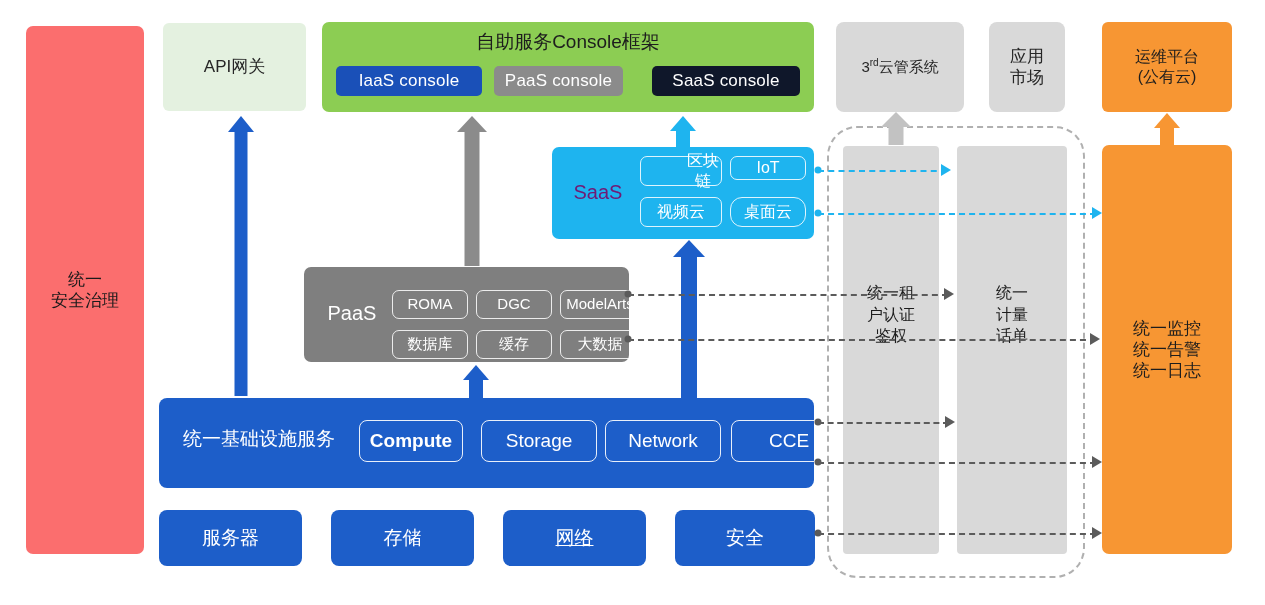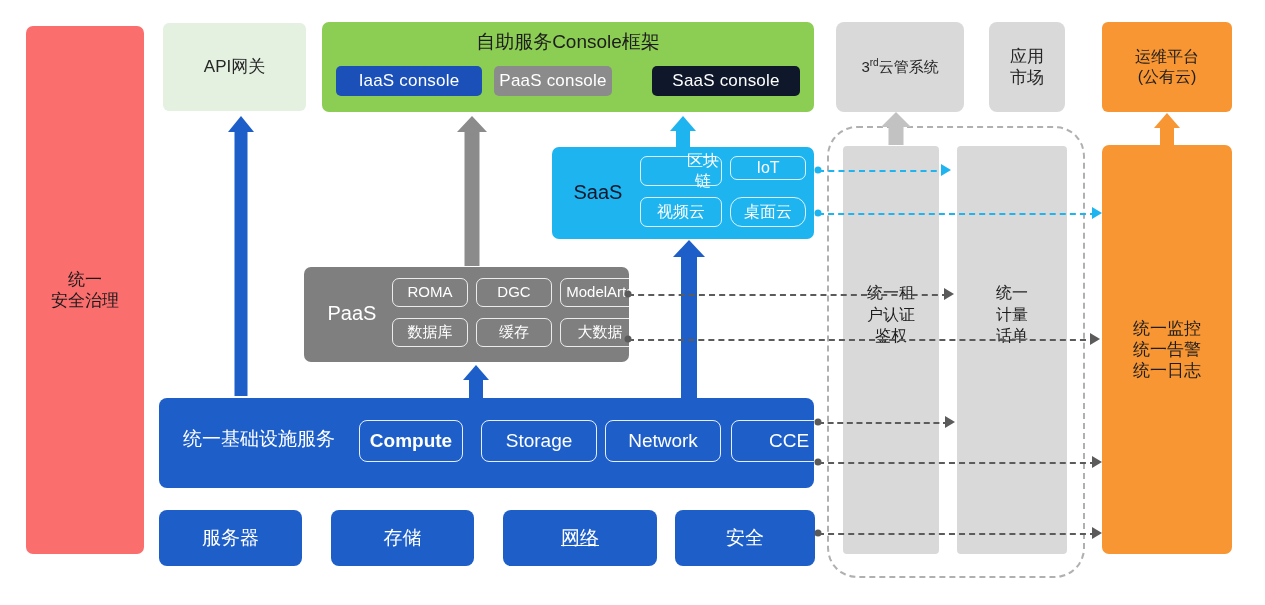--- a/index.html
+++ b/index.html
@@ -51,21 +51,21 @@
     position:absolute;left:0;top:8px;width:100%;
     text-align:center;font-size:19px;color:#1d1d1d;
   }
   .console-chip{
     position:absolute; top:44px; height:30px;
     display:flex;align-items:center;justify-content:center;
     border-radius:5px; font-size:17px; color:#ffffff;
     letter-spacing:.2px;
   }
   .chip-iaas{left:14px;width:146px;background:#1a50b8;}
-  .chip-paas{left:172px;width:118px;background:#8b8b8b;}
+  .chip-paas{left:172px;width:129px;background:#8b8b8b;}
   .chip-saas{left:330px;width:148px;background:#0f172a;}
 
   
   .gbox{
     background:#d9d9d9;color:#262626;border-radius:8px;font-size:15px;
   }
   .third-cloud{left:836px;top:22px;width:128px;height:90px;}
   .app-market{left:989px;top:22px;width:76px;height:90px;font-size:17px;}
 
   
@@ -78,21 +78,21 @@
     background:#f79633;color:#1d1d1d;font-size:17px;border-radius:7px;
   }
 
   
   .saas-block{
     left:552px;top:147px;width:262px;height:92px;
     background:#1eb4ef;border-radius:7px;display:block;
   }
   .saas-label{
     position:absolute;left:10px;top:33px;width:72px;
-    font-size:20px;color:#0f172a;text-align:center;
+    font-size:20px;color:#701a75;text-align:center;
   }
   .pill{
     position:absolute;display:flex;align-items:center;justify-content:center;
     border:1.6px solid rgba(255,255,255,.85);
     border-radius:7px;color:#ffffff;font-size:16px;
     box-sizing:border-box;
   }
   .saas-p0{left:88px;top:9px;width:82px;height:30px;padding-left:44px;}
   .saas-p1{left:178px;top:9px;width:76px;height:24px;}
   .saas-p2{left:88px;top:50px;width:82px;height:30px;}
@@ -100,21 +100,21 @@
 
   
   .paas-block{
     left:304px;top:267px;width:325px;height:95px;
     background:#7f7f7f;border-radius:7px;display:block;
   }
   .paas-label{
     position:absolute;left:8px;top:34px;width:80px;
     font-size:20px;color:#ffffff;text-align:center;
   }
-  .paas-p{height:29px;font-size:15px;}
+  .paas-p{height:29px;font-size:15px;margin-top:12px;}
   .pp0{left:88px;top:11px;width:76px;}
   .pp1{left:172px;top:11px;width:76px;}
   .pp2{left:256px;top:11px;width:80px;}
   .pp3{left:88px;top:51px;width:76px;}
   .pp4{left:172px;top:51px;width:76px;}
   .pp5{left:256px;top:51px;width:80px;}
 
   
   .infra-bar{
     left:159px;top:398px;width:655px;height:90px;
@@ -135,21 +135,21 @@
   .ip2{left:446px;width:116px;}
   .ip3{left:572px;width:116px;}
 
   
   .res{
     top:510px;height:56px;background:#1d5ec9;color:#ffffff;
     font-size:19px;border-radius:8px;
   }
   .r0{left:159px;width:143px;}
   .r1{left:331px;width:143px;}
-  .r2{left:503px;width:154px;text-decoration:underline;}
+  .r2{left:503px;width:143px;text-decoration:underline;}
   .r3{left:675px;width:140px;}
 
   
   .dashed-zone{
     position:absolute;left:827px;top:126px;width:258px;height:452px;
     border:2.5px dashed #b0b0b0;border-radius:30px;box-sizing:border-box;
   }
   .gray-col{
     position:absolute;background:#d9d9d9;border-radius:4px;
   }

